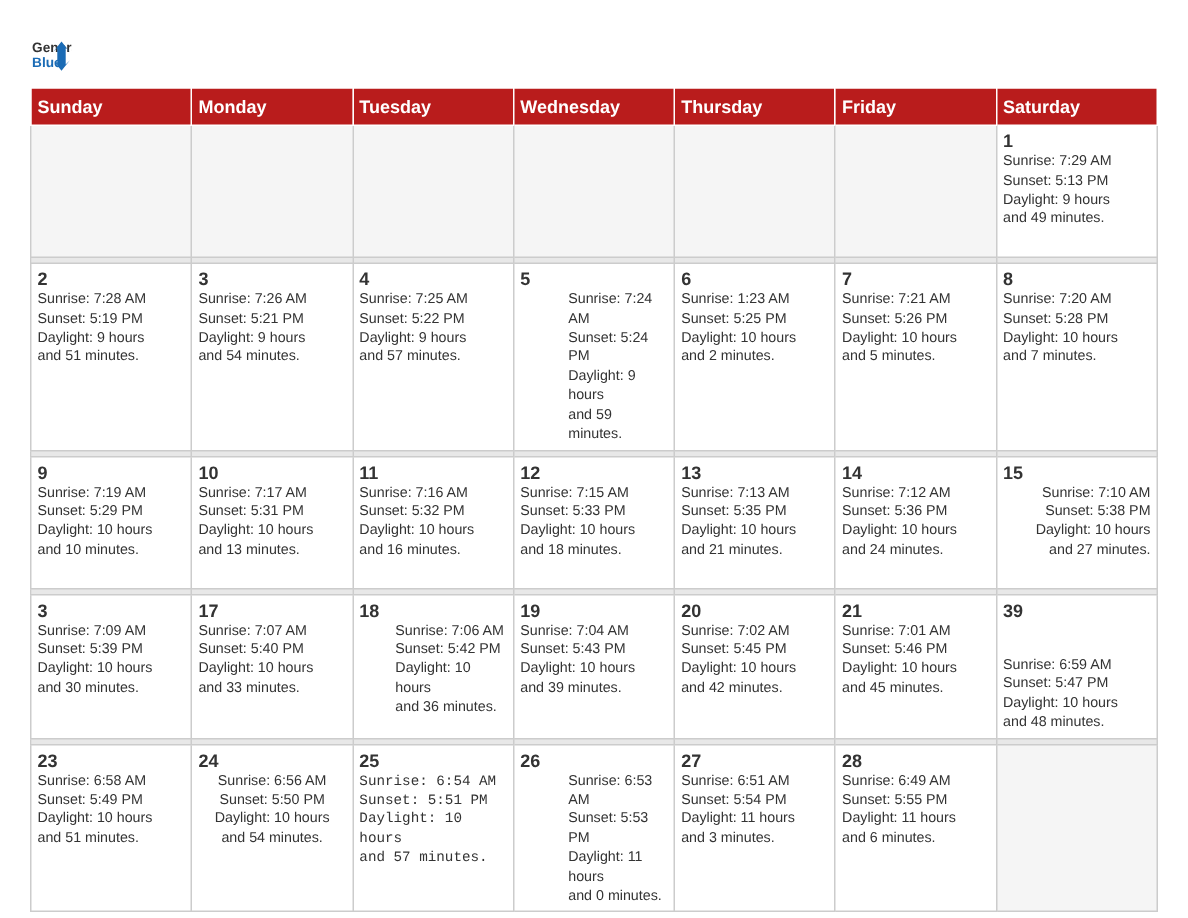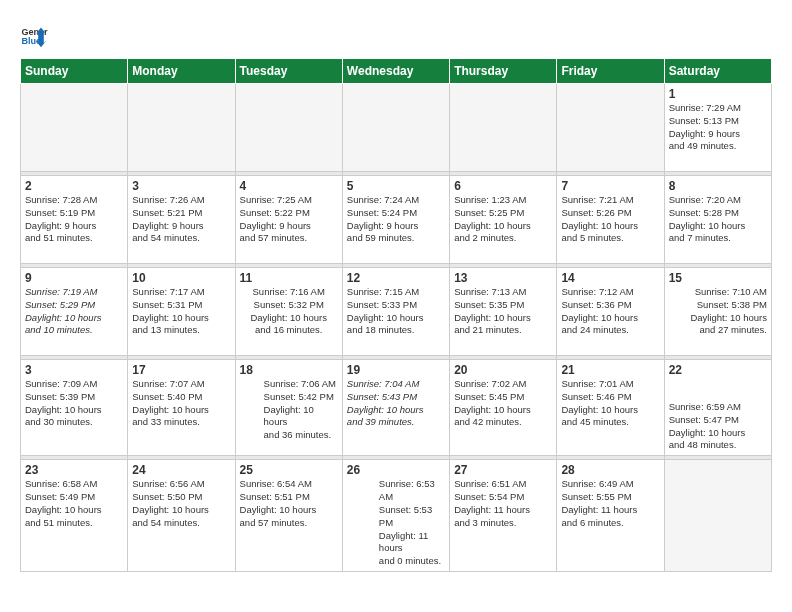--- a/index.html
+++ b/index.html
@@ -43,21 +43,21 @@
     .subtitle {
       font-size: 14px;
       color: #555;
     }
     .calendar {
       width: 100%;
       border-collapse: collapse;
       table-layout: fixed;
     }
     .calendar th {
-      background: #15803d;
+      background: #b91c1c;
       color: #fff;
       font-size: 12px;
       font-weight: bold;
       padding: 5px 4px;
       text-align: left;
       border: 1px solid #fff;
     }
     .calendar td {
       border: 1px solid #ccc;
       vertical-align: top;
@@ -164,21 +164,21 @@
           </td>
           <td>
             <span class="day-num">4</span>
             <div class="day-info" style="white-space: pre-line;">Sunrise: 7:25 AM
 Sunset: 5:22 PM
 Daylight: 9 hours
 and 57 minutes.</div>
           </td>
           <td>
             <span class="day-num">5</span>
-            <div class="day-info" style="white-space: pre-line;">Sunrise: 7:24 AM
+            <div class="day-info" style="white-space: pre-line; margin-left: 32px;">Sunrise: 7:24 AM
 Sunset: 5:24 PM
 Daylight: 9 hours
 and 59 minutes.</div>
           </td>
           <td>
             <span class="day-num">6</span>
             <div class="day-info" style="white-space: pre-line;">Sunrise: 1:23 AM
 Sunset: 5:25 PM
 Daylight: 10 hours
 and 2 minutes.</div>
@@ -203,35 +203,35 @@
           <td></td>
           <td></td>
           <td></td>
           <td></td>
           <td></td>
           <td></td>
         </tr>
         <tr>
           <td>
             <span class="day-num">9</span>
-            <div class="day-info" style="white-space: pre-line; font-style: italic;">Sunrise: 7:19 AM
+            <div class="day-info" style="white-space: pre-line;">Sunrise: 7:19 AM
 Sunset: 5:29 PM
 Daylight: 10 hours
 and 10 minutes.</div>
           </td>
           <td>
             <span class="day-num">10</span>
             <div class="day-info" style="white-space: pre-line;">Sunrise: 7:17 AM
 Sunset: 5:31 PM
 Daylight: 10 hours
 and 13 minutes.</div>
           </td>
           <td>
             <span class="day-num">11</span>
-            <div class="day-info" style="white-space: pre-line; text-align: center;">Sunrise: 7:16 AM
+            <div class="day-info" style="white-space: pre-line;">Sunrise: 7:16 AM
 Sunset: 5:32 PM
 Daylight: 10 hours
 and 16 minutes.</div>
           </td>
           <td>
             <span class="day-num">12</span>
             <div class="day-info" style="white-space: pre-line;">Sunrise: 7:15 AM
 Sunset: 5:33 PM
 Daylight: 10 hours
 and 18 minutes.</div>
@@ -284,41 +284,41 @@
           </td>
           <td>
             <span class="day-num">18</span>
             <div class="day-info" style="white-space: pre-line; margin-left: 24px;">Sunrise: 7:06 AM
 Sunset: 5:42 PM
 Daylight: 10 hours
 and 36 minutes.</div>
           </td>
           <td>
             <span class="day-num">19</span>
-            <div class="day-info" style="white-space: pre-line; font-style: italic;">Sunrise: 7:04 AM
+            <div class="day-info" style="white-space: pre-line;">Sunrise: 7:04 AM
 Sunset: 5:43 PM
 Daylight: 10 hours
 and 39 minutes.</div>
           </td>
           <td>
             <span class="day-num">20</span>
             <div class="day-info" style="white-space: pre-line;">Sunrise: 7:02 AM
 Sunset: 5:45 PM
 Daylight: 10 hours
 and 42 minutes.</div>
           </td>
           <td>
             <span class="day-num">21</span>
             <div class="day-info" style="white-space: pre-line;">Sunrise: 7:01 AM
 Sunset: 5:46 PM
 Daylight: 10 hours
 and 45 minutes.</div>
           </td>
           <td>
-            <span class="day-num">22</span>
+            <span class="day-num">39</span>
             <div class="day-info" style="white-space: pre-line; margin-top: 24px;">Sunrise: 6:59 AM
 Sunset: 5:47 PM
 Daylight: 10 hours
 and 48 minutes.</div>
           </td>
         </tr>
         <tr class="row-separator">
           <td></td>
           <td></td>
           <td></td>
@@ -330,28 +330,28 @@
         <tr>
           <td>
             <span class="day-num">23</span>
             <div class="day-info" style="white-space: pre-line;">Sunrise: 6:58 AM
 Sunset: 5:49 PM
 Daylight: 10 hours
 and 51 minutes.</div>
           </td>
           <td>
             <span class="day-num">24</span>
-            <div class="day-info" style="white-space: pre-line;">Sunrise: 6:56 AM
+            <div class="day-info" style="white-space: pre-line; text-align: center;">Sunrise: 6:56 AM
 Sunset: 5:50 PM
 Daylight: 10 hours
 and 54 minutes.</div>
           </td>
           <td>
             <span class="day-num">25</span>
-            <div class="day-info" style="white-space: pre-line;">Sunrise: 6:54 AM
+            <div class="day-info" style="white-space: pre-line; font-family: Liberation Mono, monospace;">Sunrise: 6:54 AM
 Sunset: 5:51 PM
 Daylight: 10 hours
 and 57 minutes.</div>
           </td>
           <td>
             <span class="day-num">26</span>
             <div class="day-info" style="white-space: pre-line; margin-left: 32px;">Sunrise: 6:53 AM
 Sunset: 5:53 PM
 Daylight: 11 hours
 and 0 minutes.</div>

